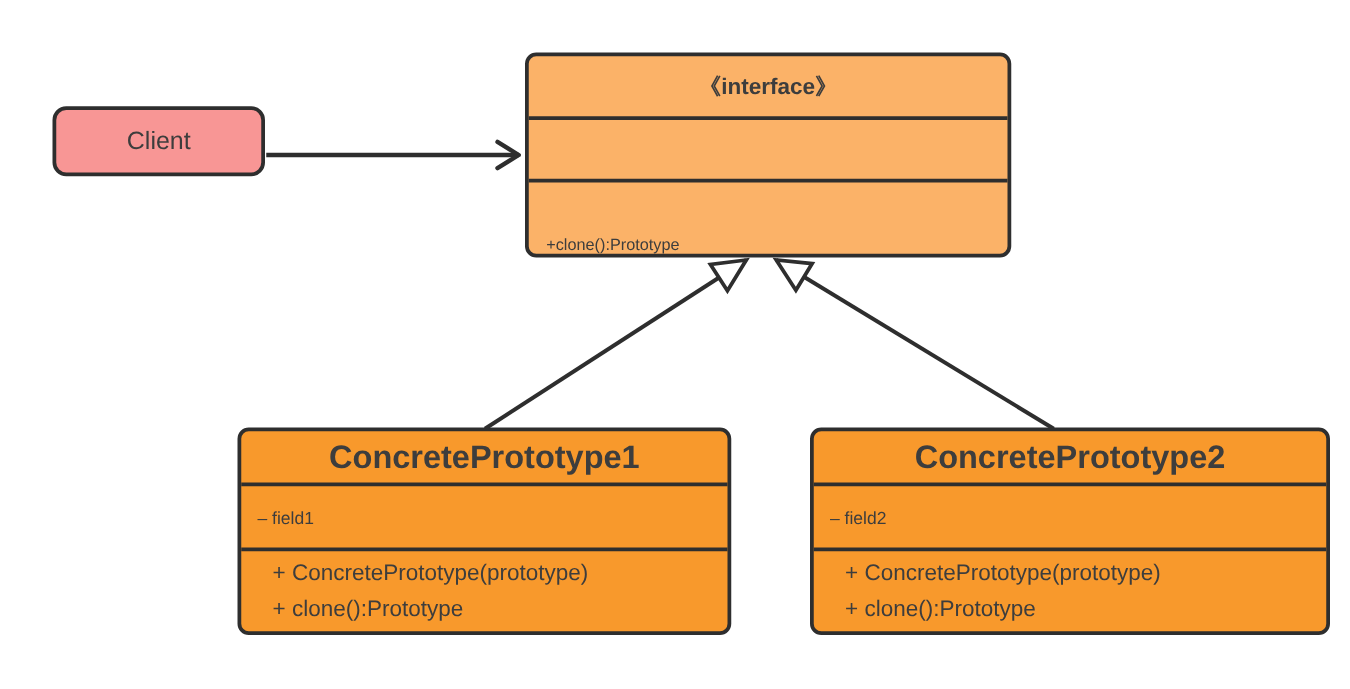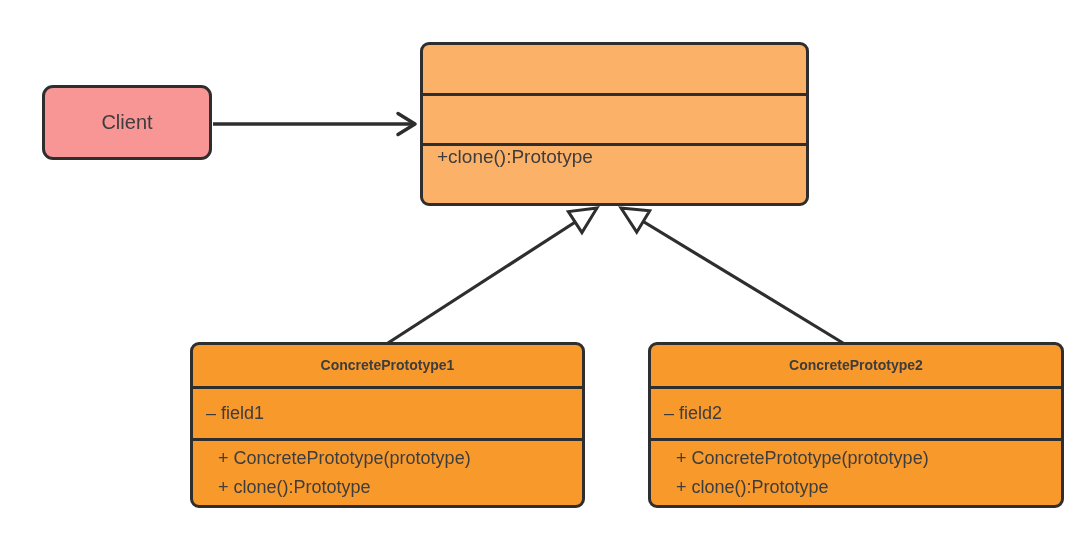--- a/index.html
+++ b/index.html
@@ -22,21 +22,21 @@
   .arrows{position:absolute;left:0;top:0;width:1080px;height:551px;}
   .uml-box{
     position:absolute;
     box-sizing:border-box;
     border:3.5px solid var(--stroke);
     border-radius:9px;
     display:flex;
     flex-direction:column;
   }
   .client-box{
-    left:42px;top:85px;width:170px;height:75px;
+    left:42px;top:85px;width:170px;height:56px;
     background:var(--client-fill);
     border-radius:11px;
     align-items:center;justify-content:center;
     font-size:20px;
   }
   .interface-box{
     left:420px;top:42px;width:389px;height:164px;
     background:var(--interface-fill);
   }
   .concrete-box{
@@ -55,30 +55,30 @@
     font-size:18px;
     line-height:1.35;
     display:flex;
     flex-direction:column;
     justify-content:center;
   }
   .interface-box .box-header{height:51px;}
   .interface-box .attrs{height:50px;}
   .interface-box .methods{
     flex:1;
-    display:flex;align-items:flex-start;
+    display:flex;align-items:flex-end;
     padding-left:14px;
-    font-size:19px;
+    font-size:13px;
   }
-  .concrete-box .box-header{height:44px;font-size:14px;}
+  .concrete-box .box-header{height:44px;font-size:26px;}
   .concrete-box .fields{
     height:52px;
     display:flex;align-items:center;
     padding-left:13px;
-    font-size:18px;
+    font-size:14px;
   }
   .concrete-box .methods{
     flex:1;
     display:flex;flex-direction:column;justify-content:center;
     padding-left:25px;
     font-size:18px;
     line-height:1.6;
   }
 </style>
 </head>
@@ -99,20 +99,21 @@
     <line x1="388" y1="343" x2="597" y2="208" style="stroke:var(--stroke);" stroke-width="3.2" marker-end="url(#hollow-triangle)"></line>
     <line x1="843" y1="343" x2="621" y2="208" style="stroke:var(--stroke);" stroke-width="3.2" marker-end="url(#hollow-triangle)"></line>
   </svg>
 
   <div class="uml-box client-box">
     <span>Client</span>
   </div>
 
   <div class="uml-box interface-box">
     <div class="compartment box-header">
+      <div>《interface》</div>
     </div>
     <div class="compartment attrs"></div>
     <div class="compartment methods">
       <div>+clone():Prototype</div>
     </div>
   </div>
 
   <div class="uml-box concrete-box concrete-1">
     <div class="compartment box-header">
       <div>ConcretePrototype1</div>

